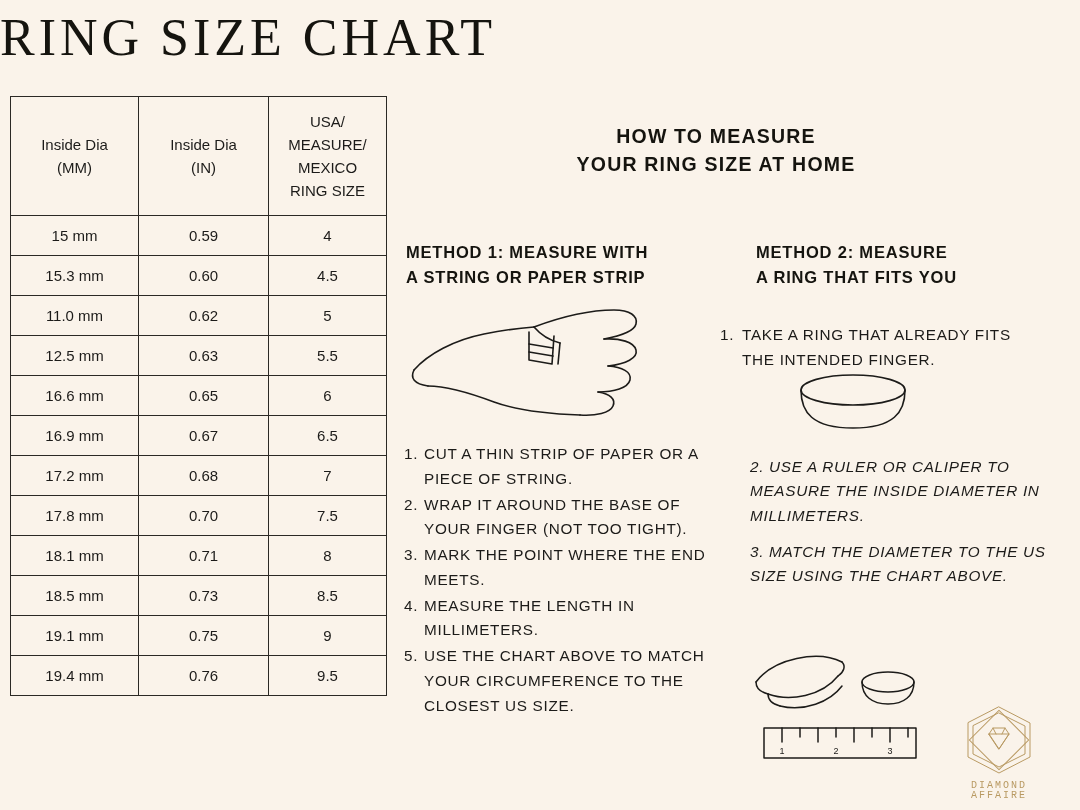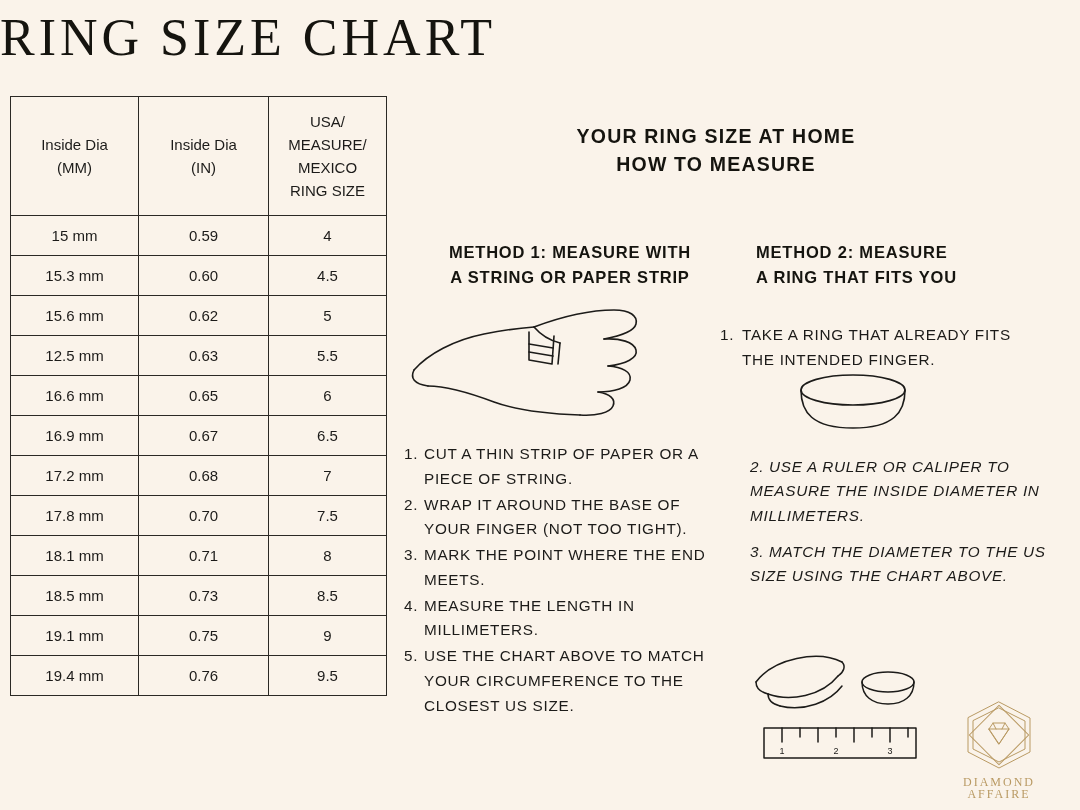--- a/index.html
+++ b/index.html
@@ -95,21 +95,21 @@
   }
 
   .method {
     position: absolute;
     font-weight: bold;
     font-size: 16.5px;
     letter-spacing: 0.8px;
     line-height: 1.5;
     color: #15140f;
   }
-  .method1 { top: 140px; left: 22px; width: 300px; text-align: center; }
+  .method1 { top: 140px; left: 8px; width: 300px; }
   .method2 { top: 140px; left: 358px; width: 290px; }
 
   ol.steps, ul.steps {
     margin: 0;
     padding: 0;
     list-style: none;
   }
   .steps li {
     font-size: 15.3px;
     letter-spacing: 0.7px;
@@ -162,22 +162,22 @@
   
   .logo {
     position: absolute;
     right: 18px;
     bottom: 8px;
     width: 126px;
     text-align: center;
     color: #b99a63;
   }
   .logo .logo-text {
-    font-family: Liberation Serif, serif;
-    font-size: 12px;
+    font-family: Liberation Mono, monospace;
+    font-size: 10px;
     letter-spacing: 2px;
     line-height: 1.35;
     color: #b99a63;
     margin-top: -4px;
   }
 </style>
 </head>
 <body>
 
 <div id="page">
@@ -214,21 +214,21 @@
             <td>15 mm</td>
             <td>0.59</td>
             <td>4</td>
           </tr>
         <tr>
             <td>15.3 mm</td>
             <td>0.60</td>
             <td>4.5</td>
           </tr>
         <tr>
-            <td>15.6 mm</td>
+            <td>11.0 mm</td>
             <td>0.62</td>
             <td>5</td>
           </tr>
         <tr>
             <td>12.5 mm</td>
             <td>0.63</td>
             <td>5.5</td>
           </tr>
         <tr>
             <td>16.6 mm</td>
@@ -270,22 +270,22 @@
             <td>0.76</td>
             <td>9.5</td>
           </tr>
       </tbody>
     </table>
   </div>
 
   <div class="right">
 
     <div class="how-to">
+      <div>HOW TO MEASURE</div>
       <div>YOUR RING SIZE AT HOME</div>
-      <div>HOW TO MEASURE</div>
     </div>
 
     <div class="method method1">
       <div>METHOD 1: MEASURE WITH</div>
       <div>A STRING OR PAPER STRIP</div>
     </div>
 
     <div class="method method2">
       <div>METHOD 2: MEASURE</div>
       <div>A RING THAT FITS YOU</div>

